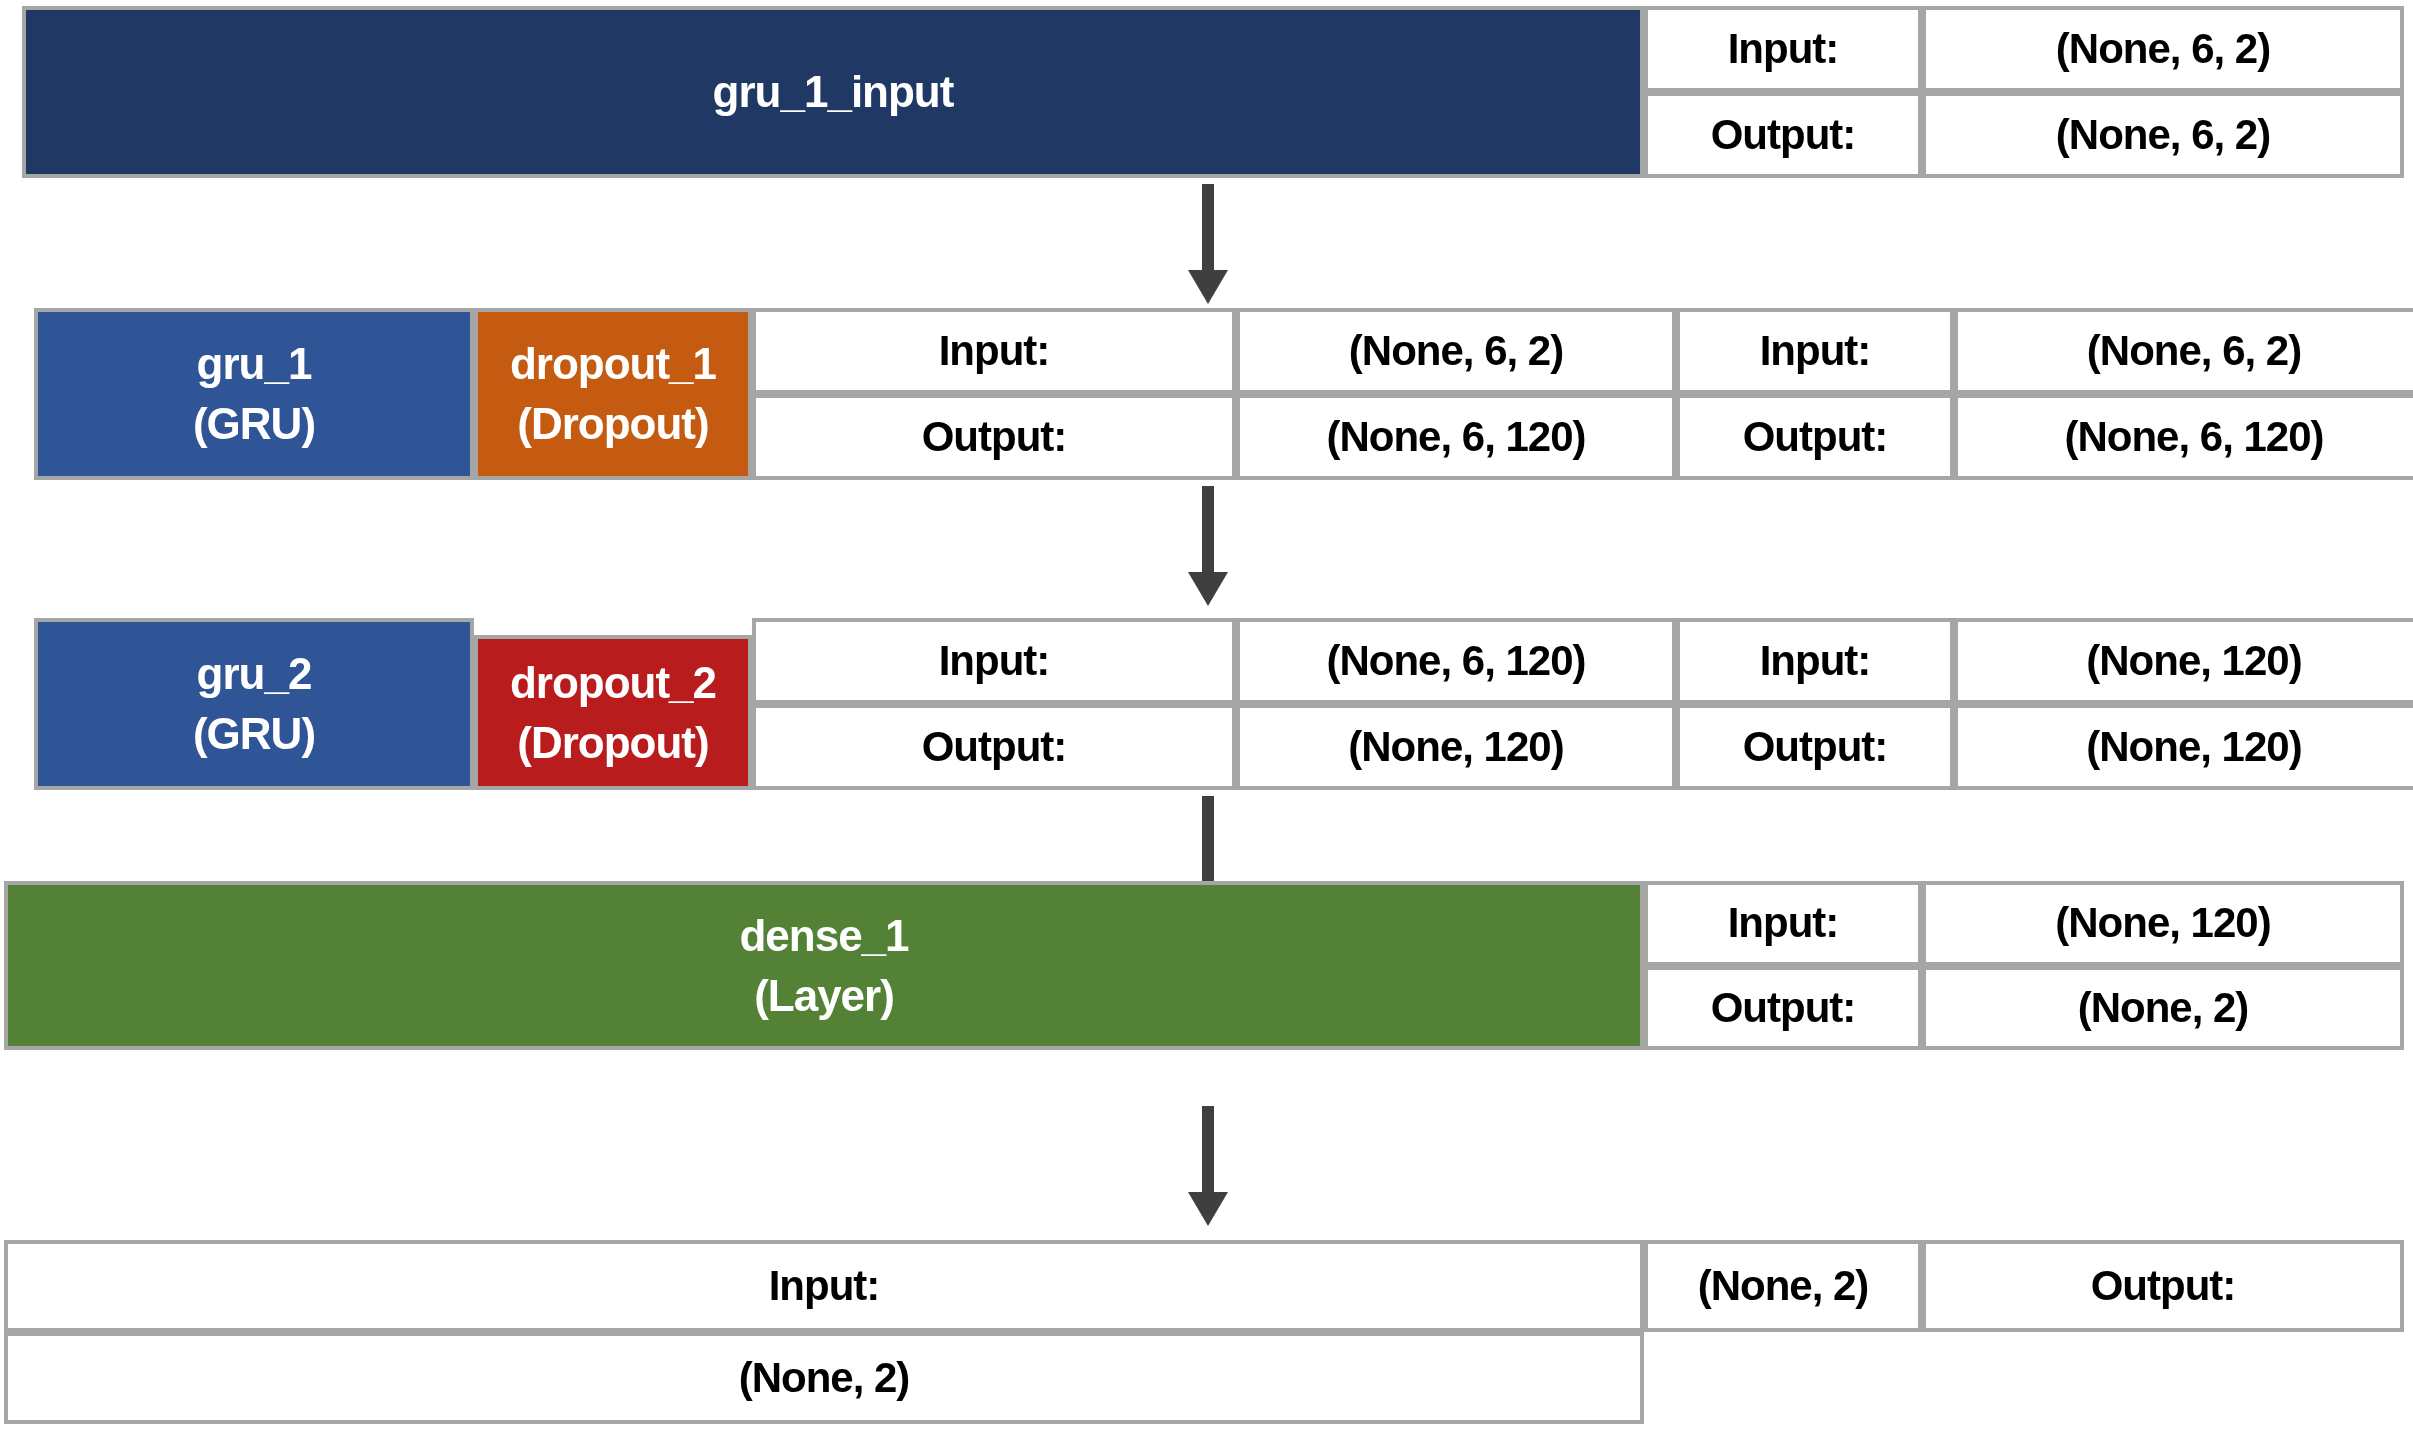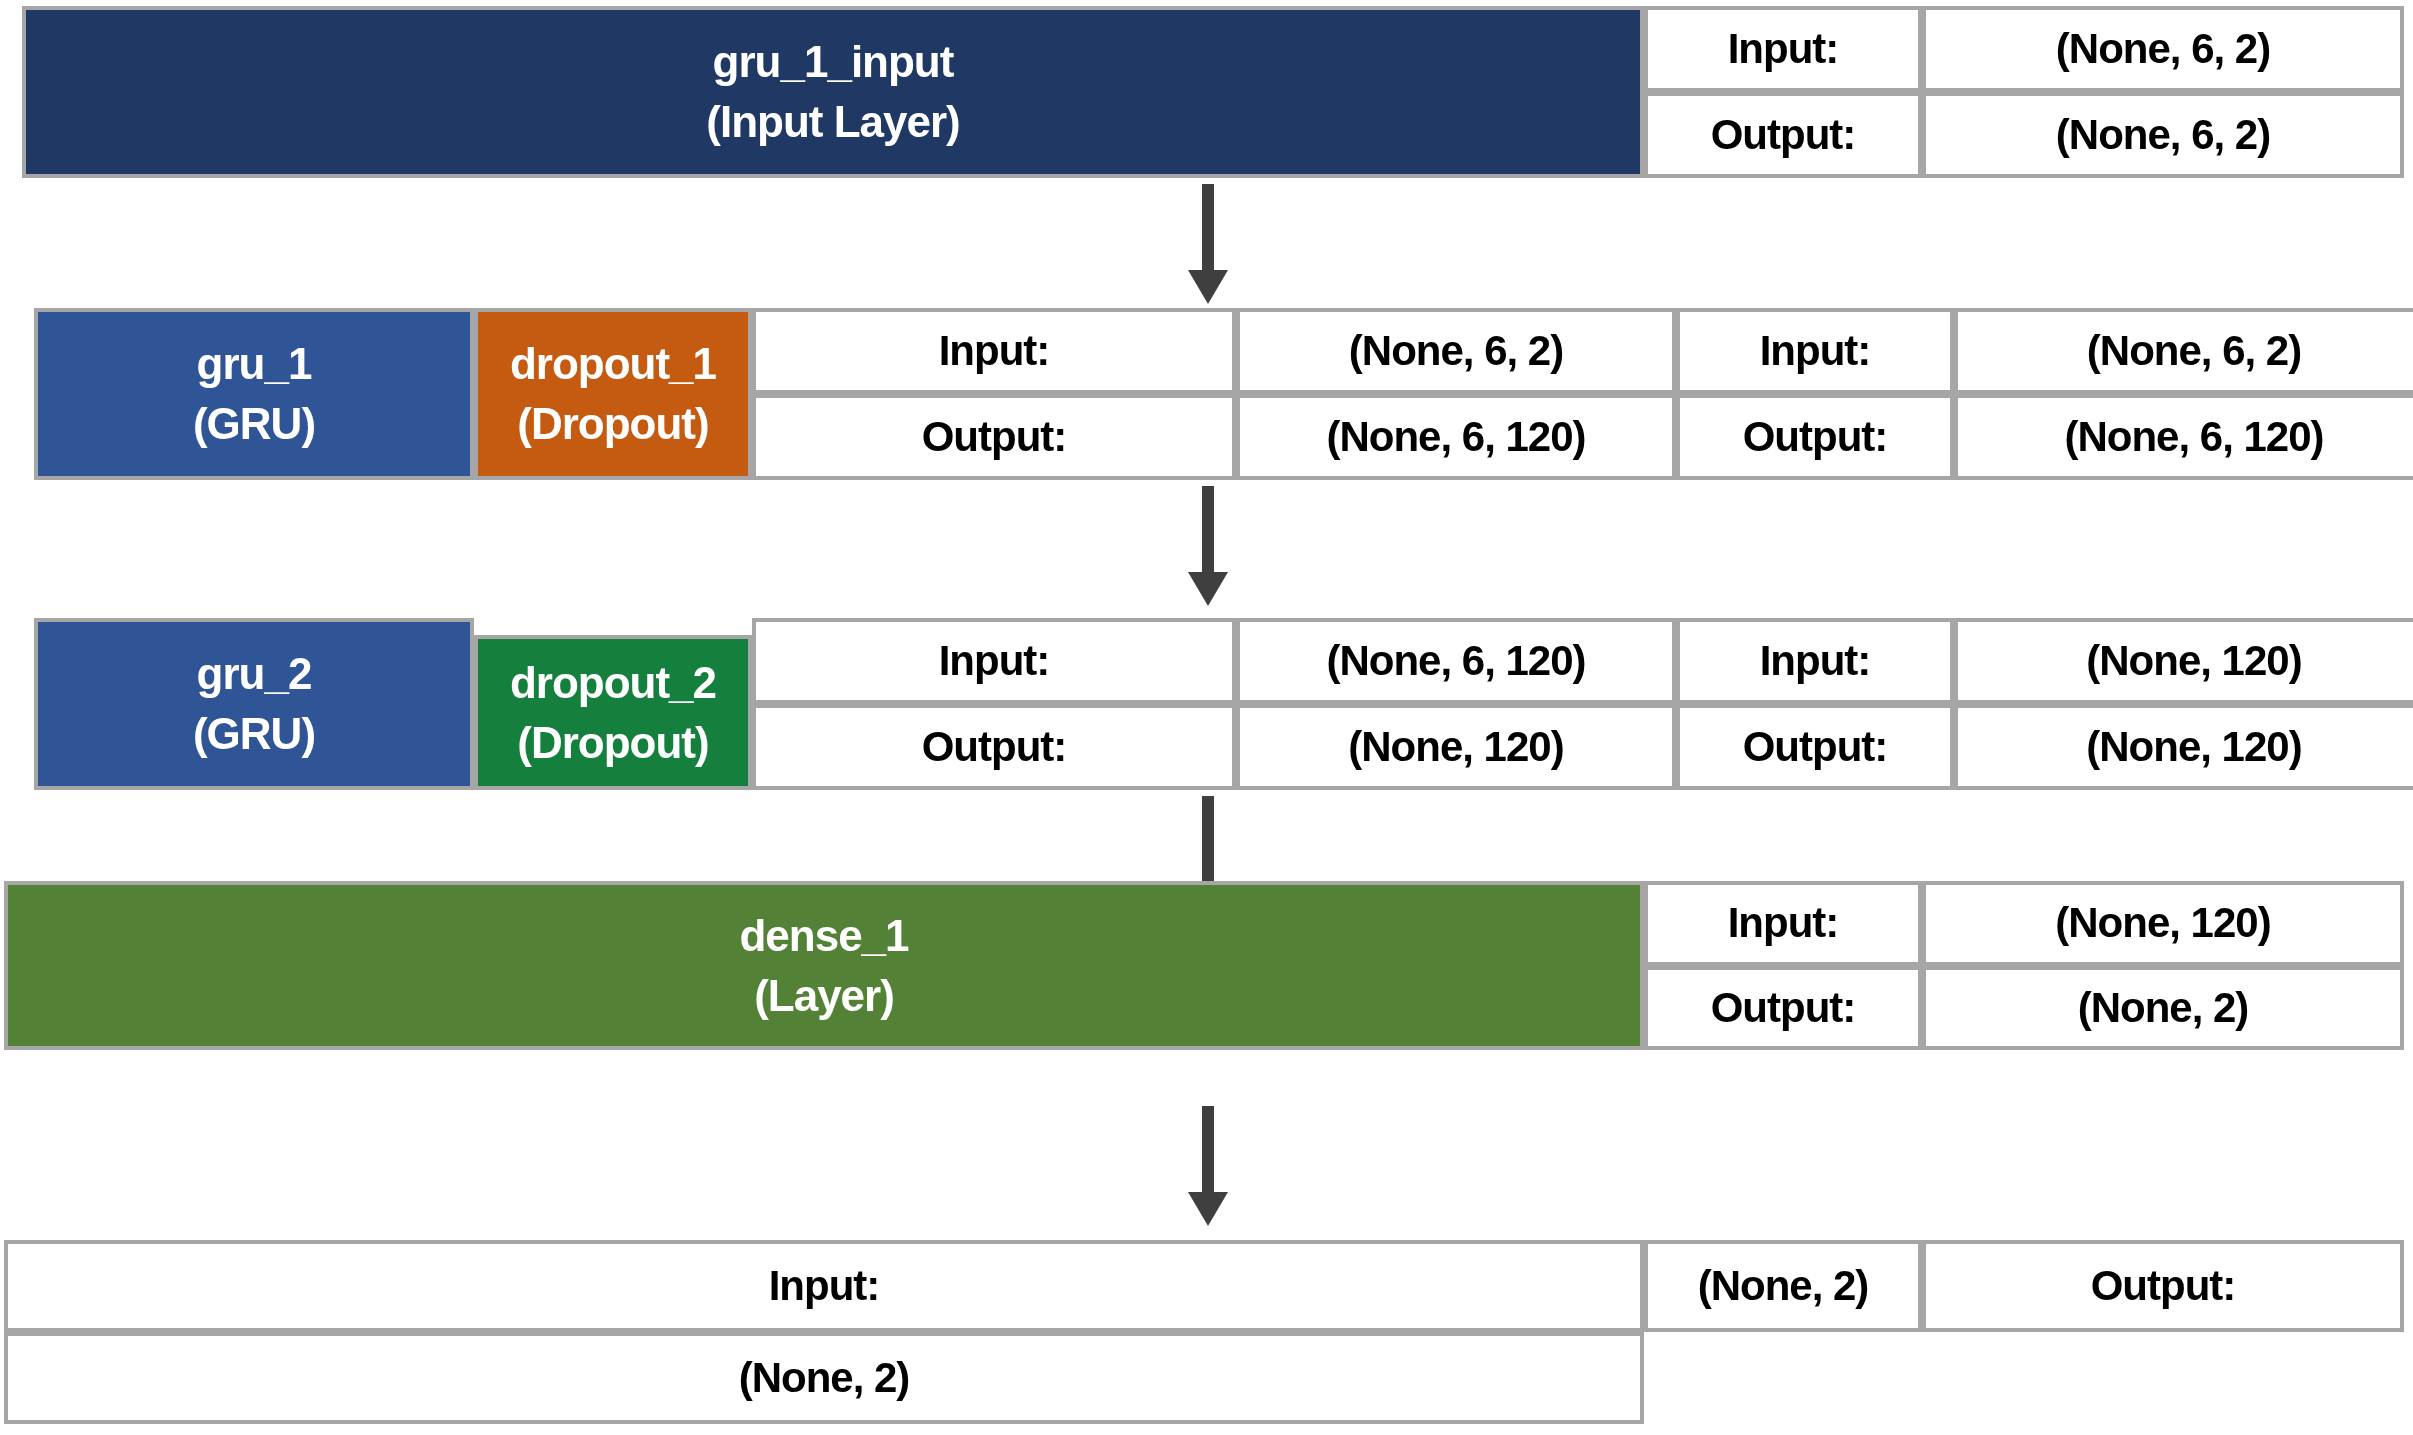--- a/index.html
+++ b/index.html
@@ -69,21 +69,20 @@
   }
 </style>
 </head>
 <body>
 
 <div class="canvas">
 
   <div class="band full" style="top:6px;height:172px">
     <div class="block" style="background: rgb(31, 56, 100); margin-left: 18px;">
       <div>gru_1_input</div>
-      <div>(Input Layer)</div>
     </div>
     <div class="cell">Input:</div>
     <div class="cell">(None, 6, 2)</div>
     <div class="cell">Output:</div>
     <div class="cell">(None, 6, 2)</div>
   </div>
 
   <div class="arrow" style="top:184px">
     <div class="arrow-shaft" style="background: rgb(63, 63, 63);"></div>
     <div class="arrow-head"></div>
@@ -113,21 +112,21 @@
     <div class="arrow-head"></div>
   </div>
 
   <div class="band split" style="top:618px;height:172px">
     <div class="block" style="background: rgb(47, 85, 151);">
       <div>gru_2</div>
       <div>(GRU)</div>
     </div>
     <div class="cell">Input:</div>
     <div class="cell">(None, 6, 120)</div>
-    <div class="block" style="background: #15803d; margin-top: 17px;">
+    <div class="block" style="background: #b91c1c; margin-top: 17px;">
       <div>dropout_2</div>
       <div>(Dropout)</div>
     </div>
     <div class="cell">Input:</div>
     <div class="cell">(None, 120)</div>
     <div class="cell">Output:</div>
     <div class="cell">(None, 120)</div>
     <div class="cell">Output:</div>
     <div class="cell">(None, 120)</div>
   </div>

